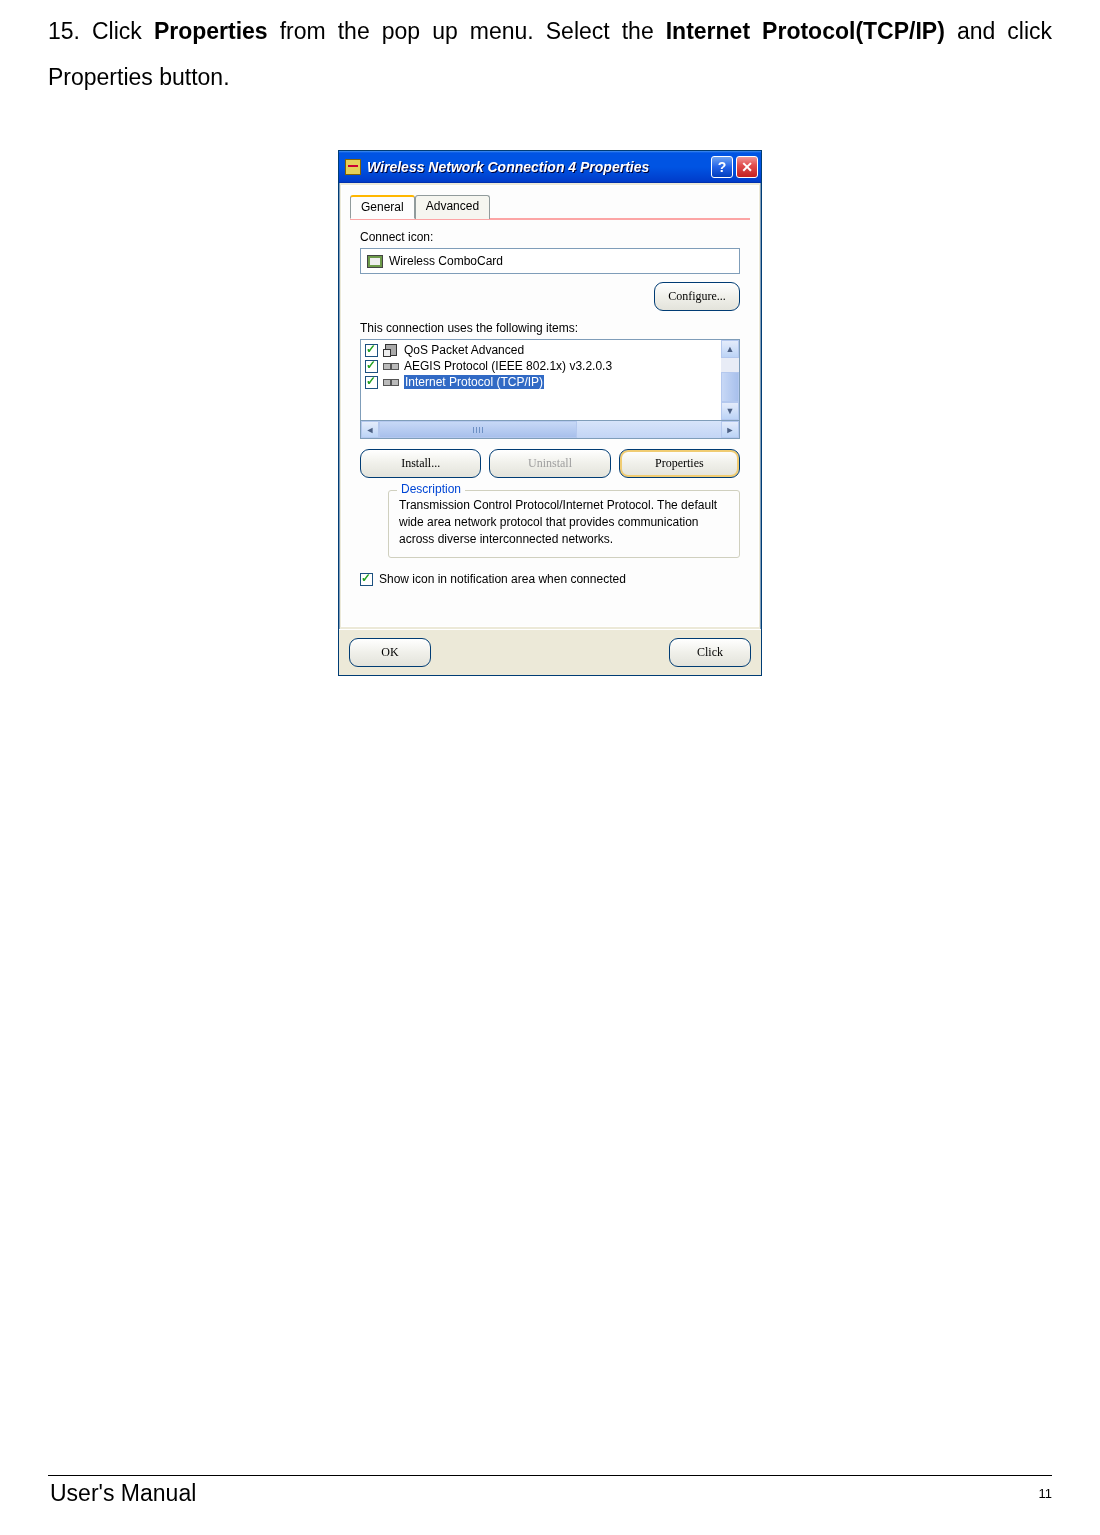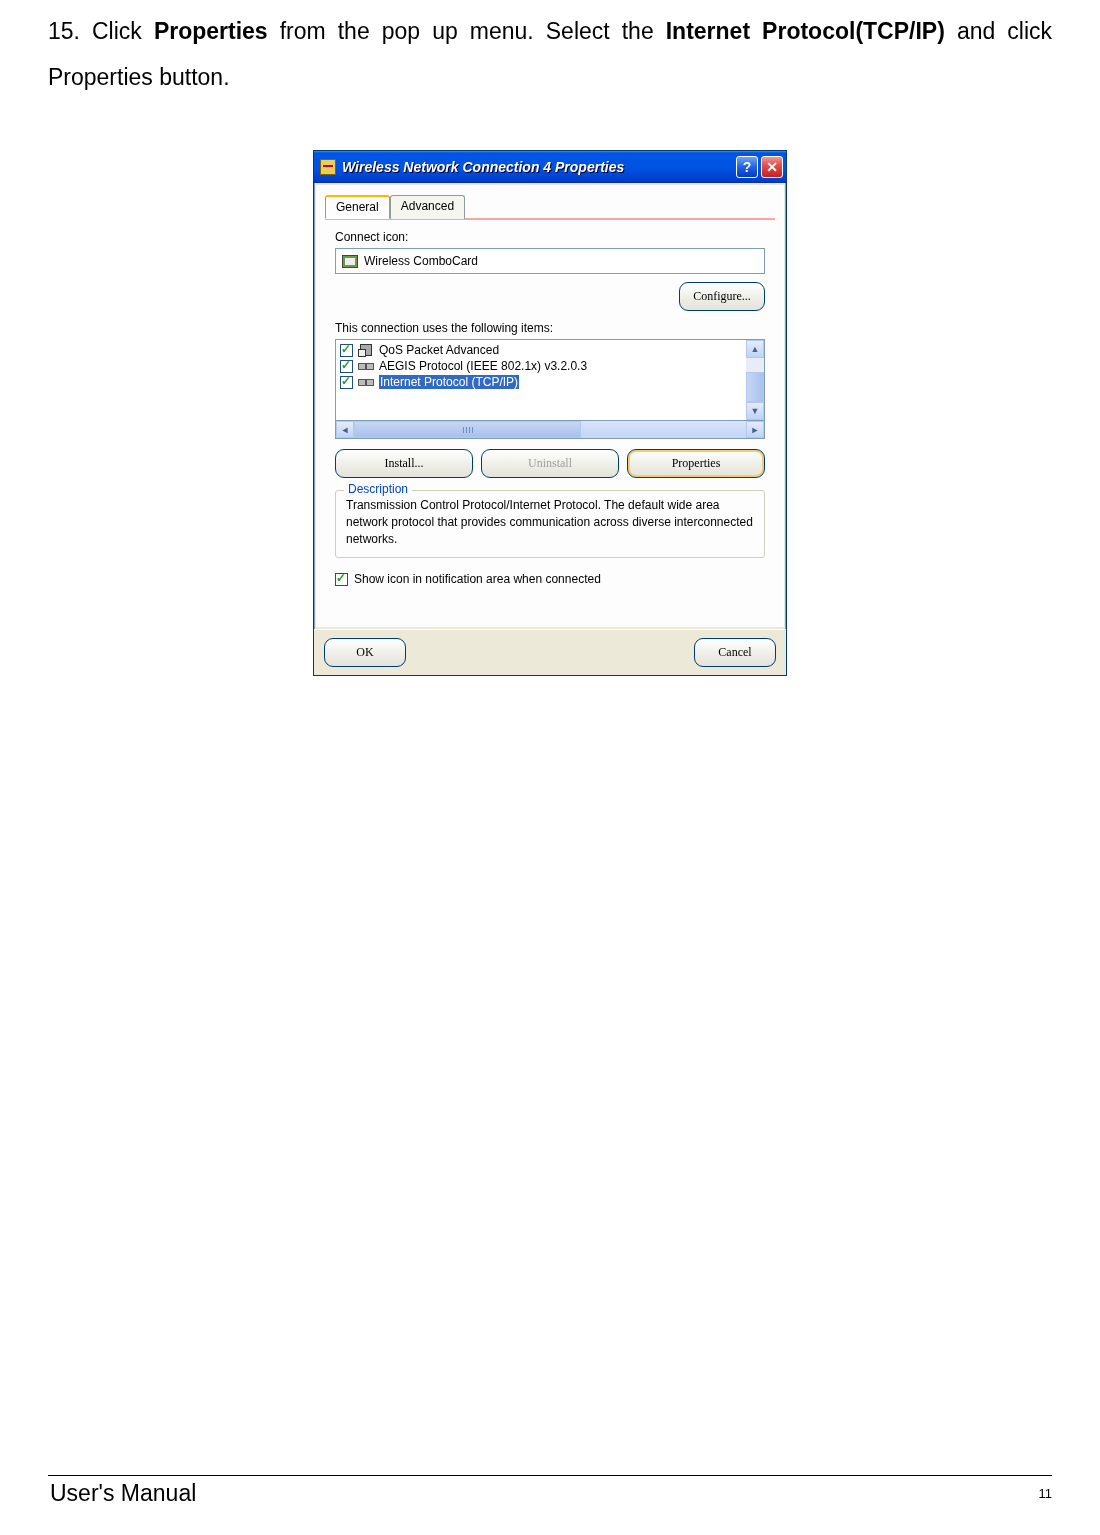--- a/index.html
+++ b/index.html
@@ -18,21 +18,21 @@
       text-align: justify;
       padding-top: 8px;
     }
     .instruction b { font-weight: 700; }
     .dialog-wrap {
       display: flex;
       justify-content: center;
       margin-top: 50px;
     }
     .xp-dialog {
-      width: 474px;
+      width: 424px;
       border: 1px solid #003c74;
       background: #ece9d8;
       font-family: Tahoma, sans-serif;
       font-size: 12px;
       box-shadow: 0 0 0 1px #7f9db9 inset;
     }
     .xp-titlebar {
       height: 32px;
       background: linear-gradient(180deg, #418ef0 0%, #0054e3 6%, #0054e3 50%, #003cca 95%, #002aa0 100%);
       display: flex;
@@ -265,20 +265,21 @@
       margin-top: 10px;
       gap: 8px;
     }
     .btn-row .xp-btn { flex: 1; }
     .fieldset {
       border: 1px solid #d0d0bf;
       border-radius: 3px;
       margin-top: 12px;
       padding: 6px 10px 10px;
       position: relative;
+      margin-left: 28px;
     }
     .fieldset-legend {
       position: absolute;
       top: -9px; left: 8px;
       background: #fdfdfd;
       padding: 0 4px;
       color: #0046d5;
       font-size: 12px;
     }
     .desc-text { line-height: 1.4; }
@@ -394,21 +395,21 @@
           <div class="cb checked" style="width:13px;height:13px;border:1px solid #1c5180;background:#fff;position:relative;">
               <span style="position:absolute;left:0;top:-3px;color:#21a121;font-weight:700;font-size:12px;">✓</span>
             </div>
           <span>Show icon in notification area when connected</span>
         </div>
         <div style="height:30px;"></div>
       </div>
     </div>
     <div class="dialog-footer">
       <div class="xp-btn" style="min-width:82px;"><span>OK</span></div>
-      <div class="xp-btn" style="min-width:82px;"><span>Cancel</span></div>
+      <div class="xp-btn" style="min-width:82px;"><span>Click</span></div>
     </div>
   </div>
 </div>
 
 <div class="page-footer">
   <div class="footer-left">User's Manual</div>
   <div class="footer-right">11</div>
 </div>
 
 </body></html>

